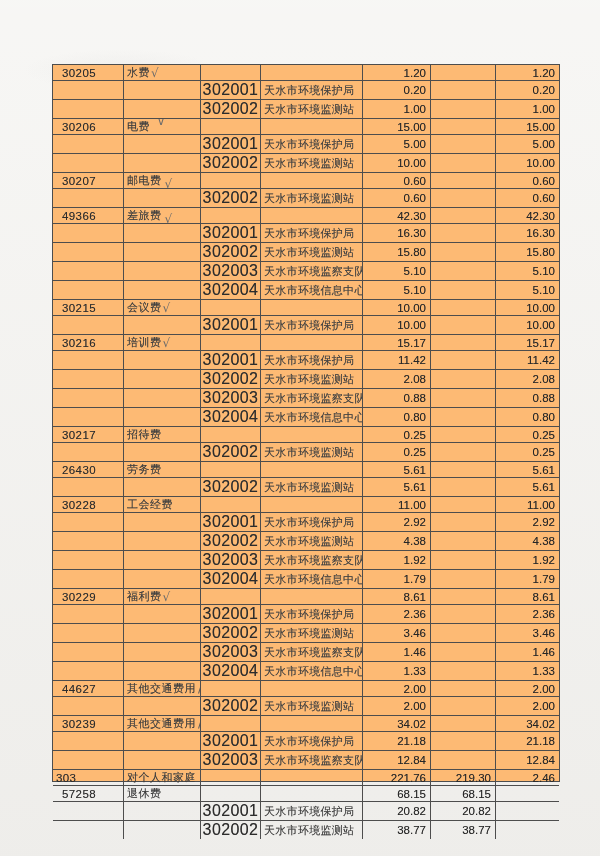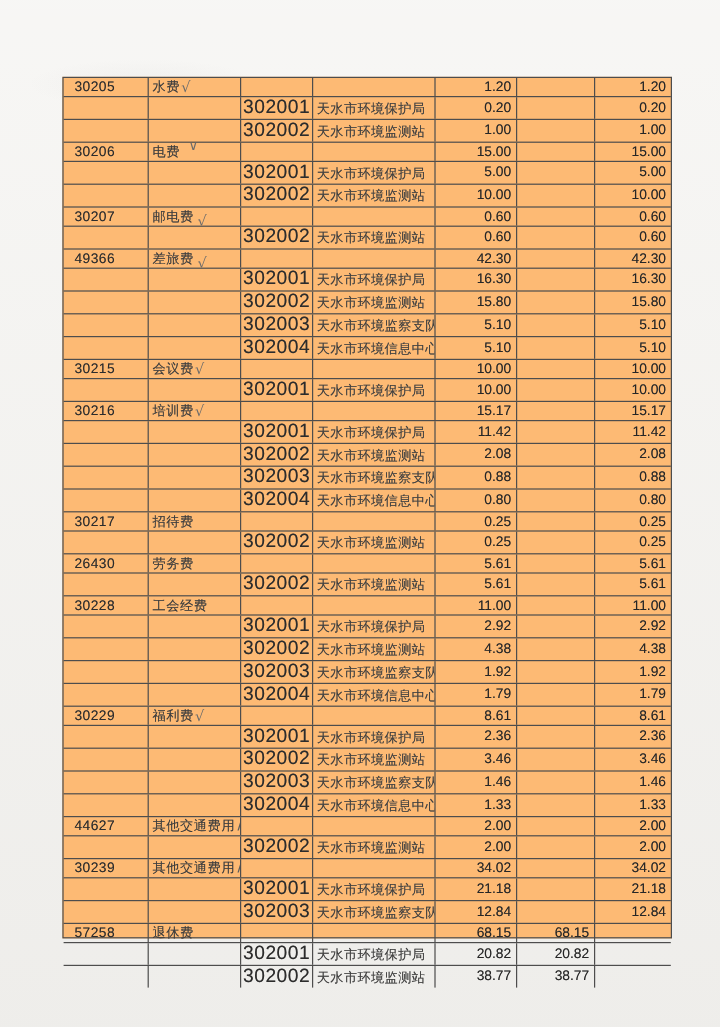--- a/index.html
+++ b/index.html
@@ -467,20 +467,31 @@
       <div class="row">
         <div class="cell c-code"></div>
         <div class="cell c-name"></div>
         <div class="cell c-sub">302003</div>
         <div class="cell c-org">天水市环境监察支队</div>
         <div class="cell c-a1">12.84</div>
         <div class="cell c-a2"></div>
         <div class="cell c-a3">12.84</div>
       </div>
       <div class="row">
+        <div class="cell c-code flush">303</div>
+        <div class="cell c-name">
+          <span>对个人和家庭</span>
+        </div>
+        <div class="cell c-sub"></div>
+        <div class="cell c-org"></div>
+        <div class="cell c-a1">221.76</div>
+        <div class="cell c-a2">219.30</div>
+        <div class="cell c-a3">2.46</div>
+      </div>
+      <div class="row">
         <div class="cell c-code">57258</div>
         <div class="cell c-name">
           <span>退休费</span>
         </div>
         <div class="cell c-sub"></div>
         <div class="cell c-org"></div>
         <div class="cell c-a1">68.15</div>
         <div class="cell c-a2">68.15</div>
         <div class="cell c-a3"></div>
       </div>

